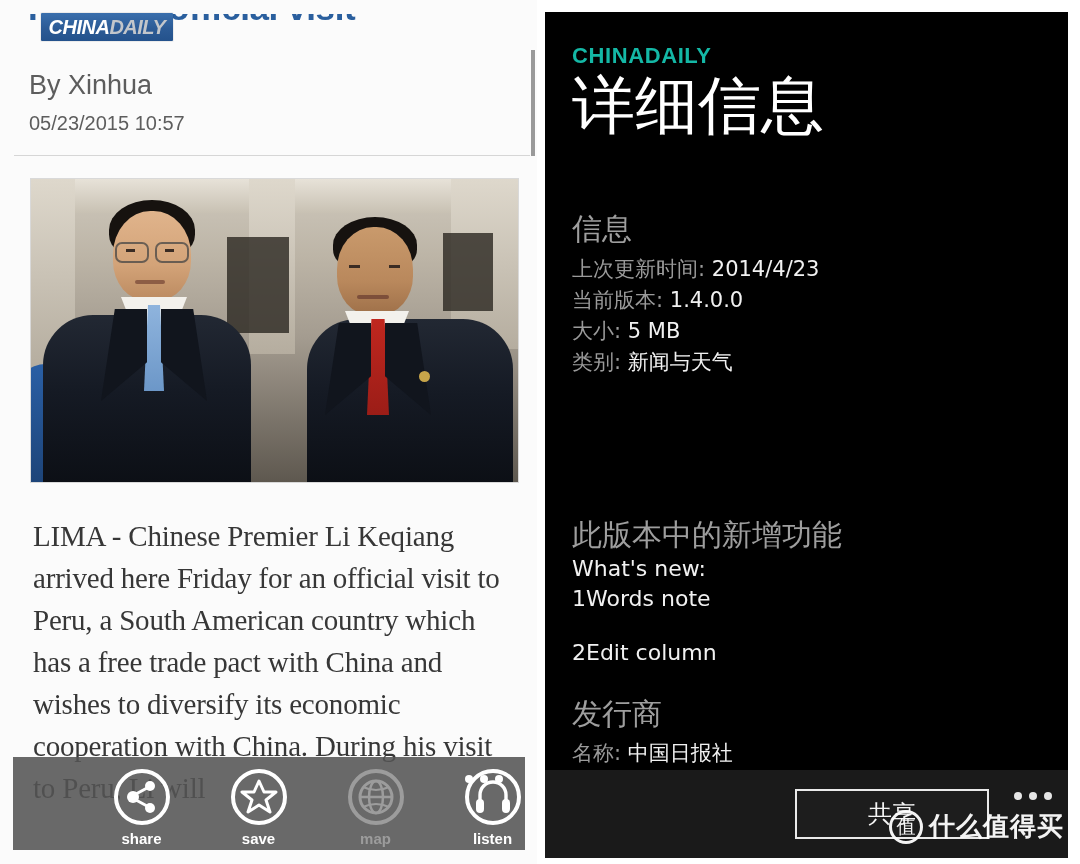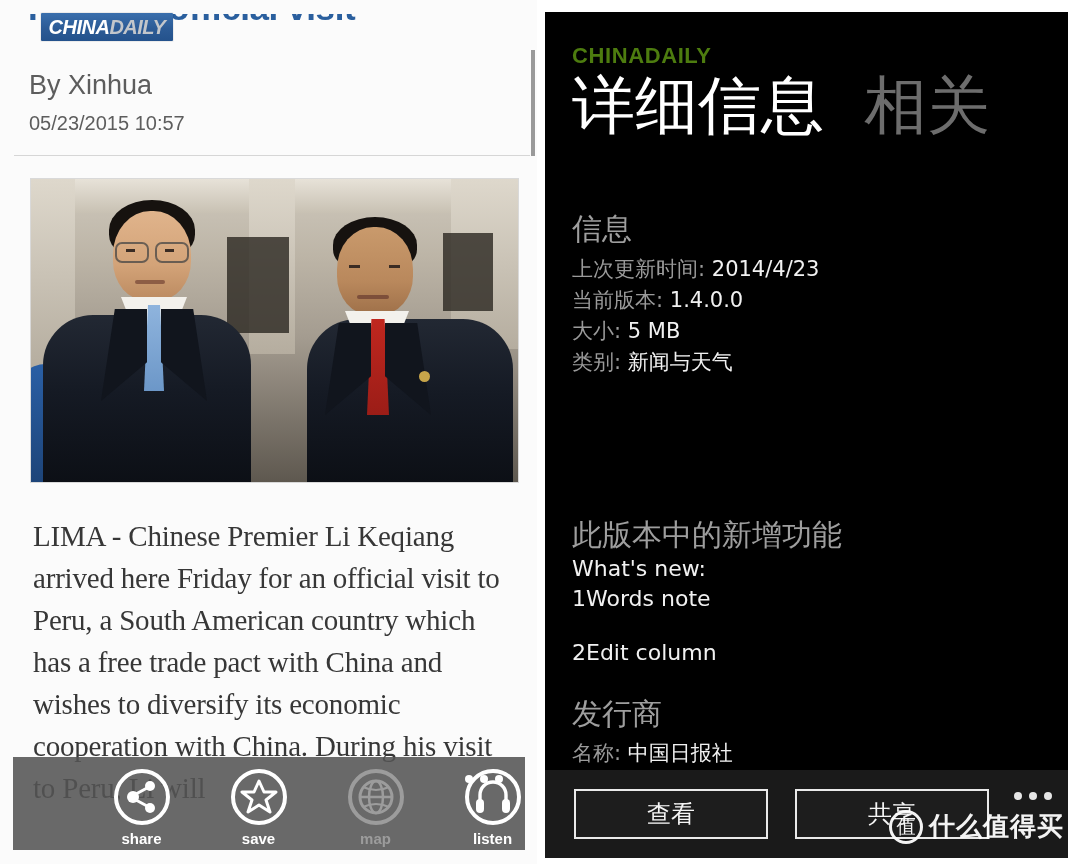--- a/index.html
+++ b/index.html
@@ -242,21 +242,21 @@
     width: 523px; height: 846px;
     background: #000000;
     overflow: hidden;
   }
   .wp-appname {
     position: absolute;
     left: 27px; top: 31px;
     font-size: 22px;
     font-weight: bold;
     letter-spacing: 0.6px;
-    color: #4d7c0f;
+    color: #14b8a6;
     font-family: "Liberation Sans", sans-serif;
   }
   .wp-pivot {
     position: absolute;
     left: 27px; top: 58px;
     display: flex;
     align-items: center;
     gap: 40px;
     white-space: nowrap;
   }
@@ -482,21 +482,20 @@
       </div>
     </div>
   </div>
 
   <div id="right-panel">
 
     <div class="wp-appname">CHINADAILY</div>
 
     <div class="wp-pivot">
       <div class="pivot-active">详细信息</div>
-      <div class="pivot-inactive">相关</div>
     </div>
 
     <div class="sec-head" style="left:27px; top:197px;">信息</div>
 
     <div class="kv-row" style="left:27px; top:243px;">
       <span class="kv-key">上次更新时间:</span>
       <span class="kv-val">2014/4/23</span>
     </div>
     <div class="kv-row" style="left:27px; top:274px;">
       <span class="kv-key">当前版本:</span>
@@ -521,21 +520,20 @@
       <span class="kv-key">名称:</span>
       <span class="kv-val">中国日报社</span>
     </div>
 
     <div id="wp-bottom">
       <div class="wp-dots">
           <i></i>
           <i></i>
           <i></i>
         </div>
-      <div class="wp-btn" id="wp-btn-view">查看</div>
       <div class="wp-btn" id="wp-btn-share">共享</div>
     </div>
 
     <div id="watermark">
       <div class="wm-logo">值</div>
       <div class="wm-text">什么值得买</div>
     </div>
 
   </div>
 </div>

